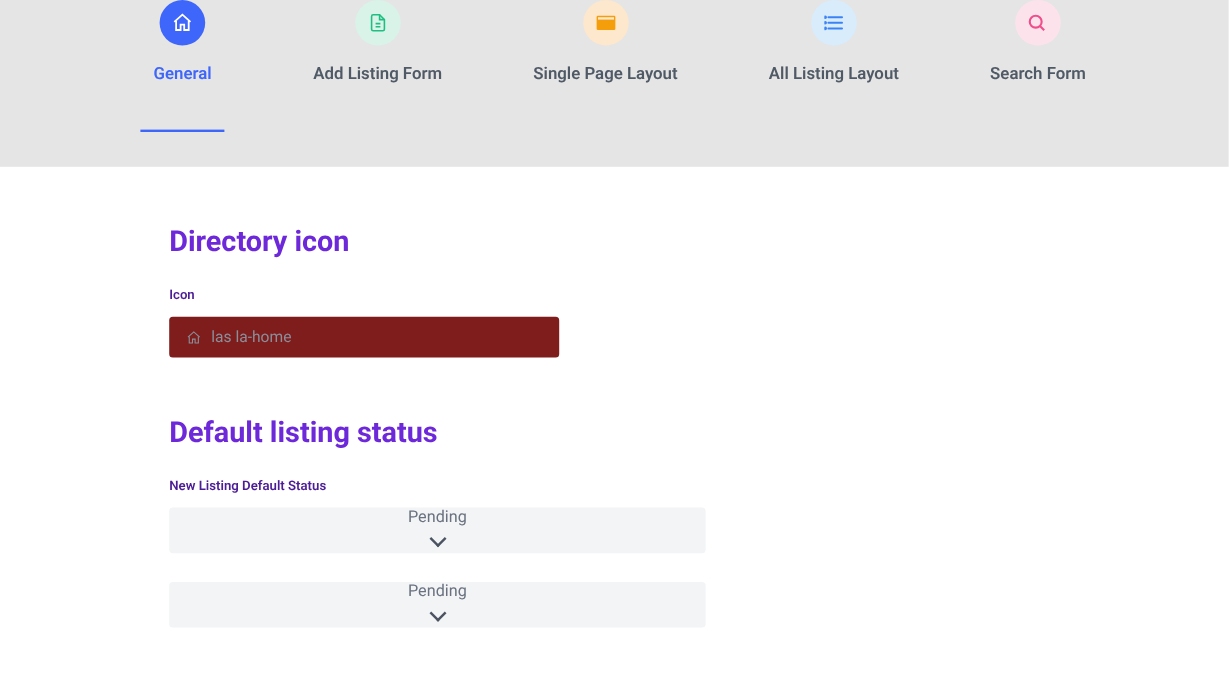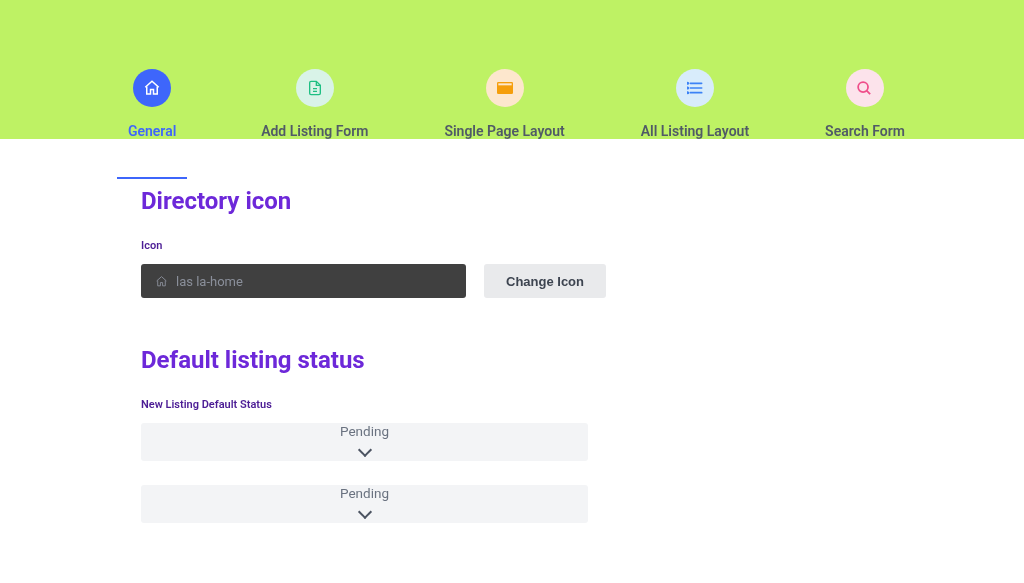--- a/index.html
+++ b/index.html
@@ -1,23 +1,23 @@
 <!DOCTYPE html>
 <html><head>
   <meta charset="utf-8">
   <style>
     * { margin: 0; padding: 0; box-sizing: border-box; }
     body { font-family: -apple-system, BlinkMacSystemFont, "Segoe UI", Roboto, sans-serif; background: #fff; color: #333; }
 
     .tabs-bar {
-      background: #bef264;
+      background: #e5e5e5;
       height: 139px;
       display: flex;
       justify-content: center;
-      align-items: flex-end;
+      align-items: flex-start;
     }
     .tabs-inner {
       display: flex;
       gap: 0;
     }
     .tab {
       display: flex;
       flex-direction: column;
       align-items: center;
       justify-content: center;
@@ -78,21 +78,21 @@
       display: block;
     }
     .field-row {
       display: flex;
       gap: 18px;
       margin-bottom: 48px;
     }
     .input-box {
       flex: 0 0 325px;
       height: 34px;
-      background: #404040;
+      background: #7f1d1d;
       border: none;
       border-radius: 3px;
       display: flex;
       align-items: center;
       padding: 0 14px;
       color: #8a8f9a;
       font-size: 13px;
       gap: 8px;
     }
     .input-box svg { flex-shrink: 0; }
@@ -202,21 +202,20 @@
   <h2 class="section-title">Directory icon</h2>
   <label class="field-label">Icon</label>
   <div class="field-row">
     <div class="input-box">
       <svg width="13" height="13" viewBox="0 0 24 24" fill="none" stroke="#8a8f9a" stroke-width="1.7">
           <path d="M3 11l9-8 9 8"></path>
           <path d="M5 10v10h5v-6h4v6h5V10"></path>
         </svg>
       <span>las la-home</span>
     </div>
-    <button class="btn">Change Icon</button>
   </div>
 
   <h2 class="section-title">Default listing status</h2>
 
   <label class="field-label">New Listing Default Status</label>
   <div class="select-box">
     <span>Pending</span>
     <span class="chevron-wrap"></span>
   </div>
 

